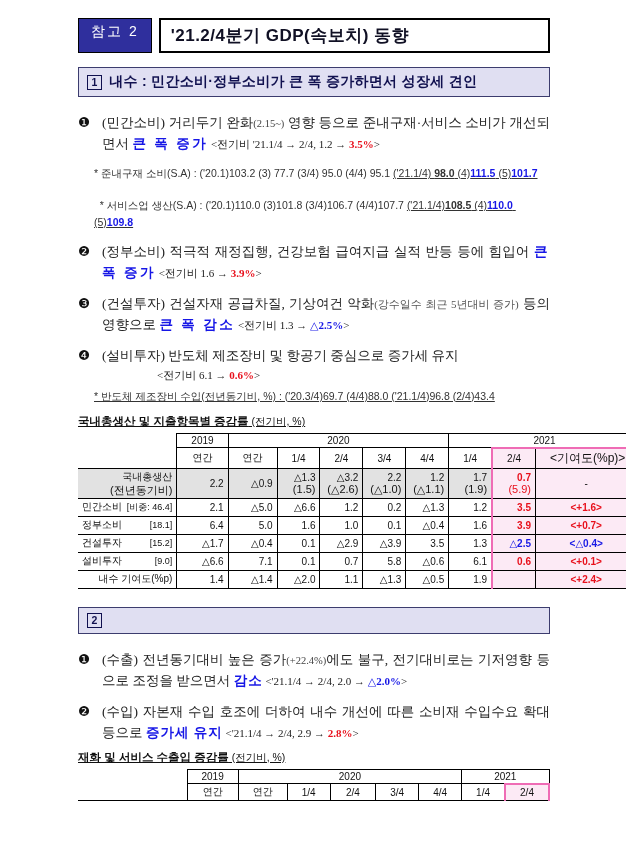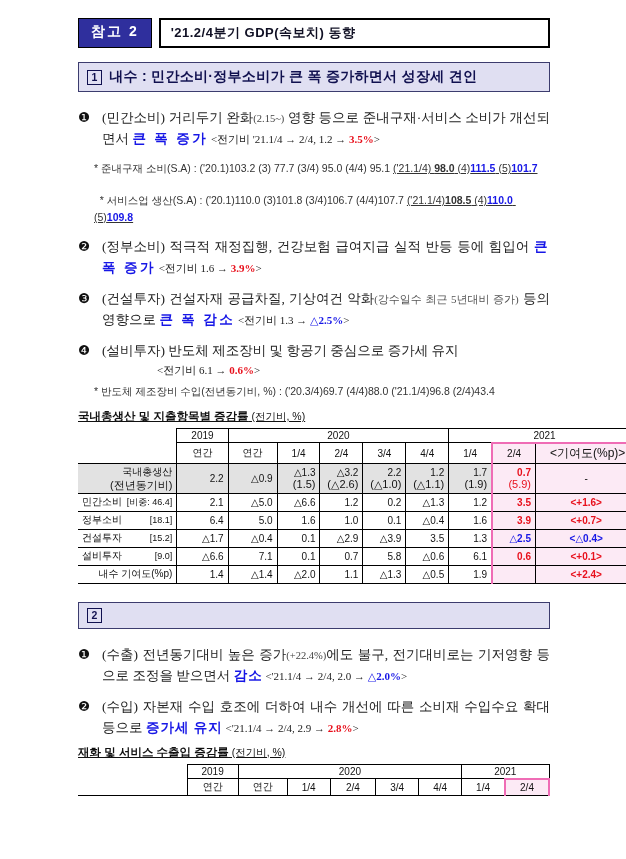--- a/index.html
+++ b/index.html
@@ -5,26 +5,26 @@
   html,body{margin:0;padding:0;}
   body{
     width:626px;height:859px;background:#ffffff;overflow:hidden;
     font-family:"Liberation Sans","DejaVu Sans",sans-serif;color:#222;
   }
   .page{padding:18px 76px 0 78px;width:472px;}
 
   
   .top-row{display:flex;gap:7px;margin-bottom:14px;}
   .tag-box{
-    background:#2f2f9d;color:#fff;font-weight:bold;font-size:14px;
+    background:#2f2f9d;color:#fff;font-weight:normal;font-size:14px;
     border:1px solid #000;padding:4px 12px;letter-spacing:2px;white-space:nowrap;
   }
   .title-box{
     flex:1;border:2px solid #000;background:#fff;color:#101024;
-    font-weight:bold;font-size:13px;padding:4px 10px;letter-spacing:0.5px;
+    font-weight:bold;font-size:17px;padding:4px 10px;letter-spacing:0.5px;
   }
 
   
   .sec-head{
     background:#e0dff2;border:1px solid #3c3c6e;color:#10104f;
     font-weight:bold;font-size:14px;padding:5px 8px;margin:14px 0 16px 0;
     letter-spacing:0.3px;display:flex;align-items:center;gap:7px;
   }
   .boxnum{
     display:inline-block;border:1.5px solid #10104f;font-size:10.5px;
@@ -116,21 +116,21 @@
     <span class="marker">❸</span>
     <span class="btext"><span>(건설투자) 건설자재 공급차질, 기상여건 악화</span><span class="gray-paren">(강수일수 최근 5년대비 증가)</span><span> 등의 영향으로 </span><span class="em-blue">큰 폭 감소</span><span class="note-inline"> &lt;전기비 1.3 → </span><span class="note-inline blue b">△2.5%</span><span class="note-inline">&gt;</span></span>
   </div>
 
   <div class="bullet" style="margin-bottom:2px;">
     <span class="marker">❹</span>
     <span class="btext"><span>(설비투자) 반도체 제조장비 및 항공기 중심으로 증가세 유지</span>
       <span class="note-line" style="display:block;"><span>&lt;전기비 6.1 → </span><span class="red b">0.6%</span><span>&gt;</span></span>
     </span>
   </div>
-  <div class="subnote" style="margin-bottom:6px;">* 반도체 제조장비 수입(전년동기비, %) : ('20.3/4)69.7 (4/4)88.0 ('21.1/4)96.8 (2/4)43.4</div>
+  <div class="subnote" style="margin-bottom:6px;text-decoration:underline;">* 반도체 제조장비 수입(전년동기비, %) : ('20.3/4)69.7 (4/4)88.0 ('21.1/4)96.8 (2/4)43.4</div>
 
   <div class="tbl-title"><span class="main">국내총생산 및 지출항목별 증감률</span><span class="unit"> (전기비, %)</span></div>
 
   <table class="t">
     <colgroup>
       <col style="width:110px">
         <col style="width:36px">
         <col style="width:36px">
         <col style="width:35px">
         <col style="width:37px">

